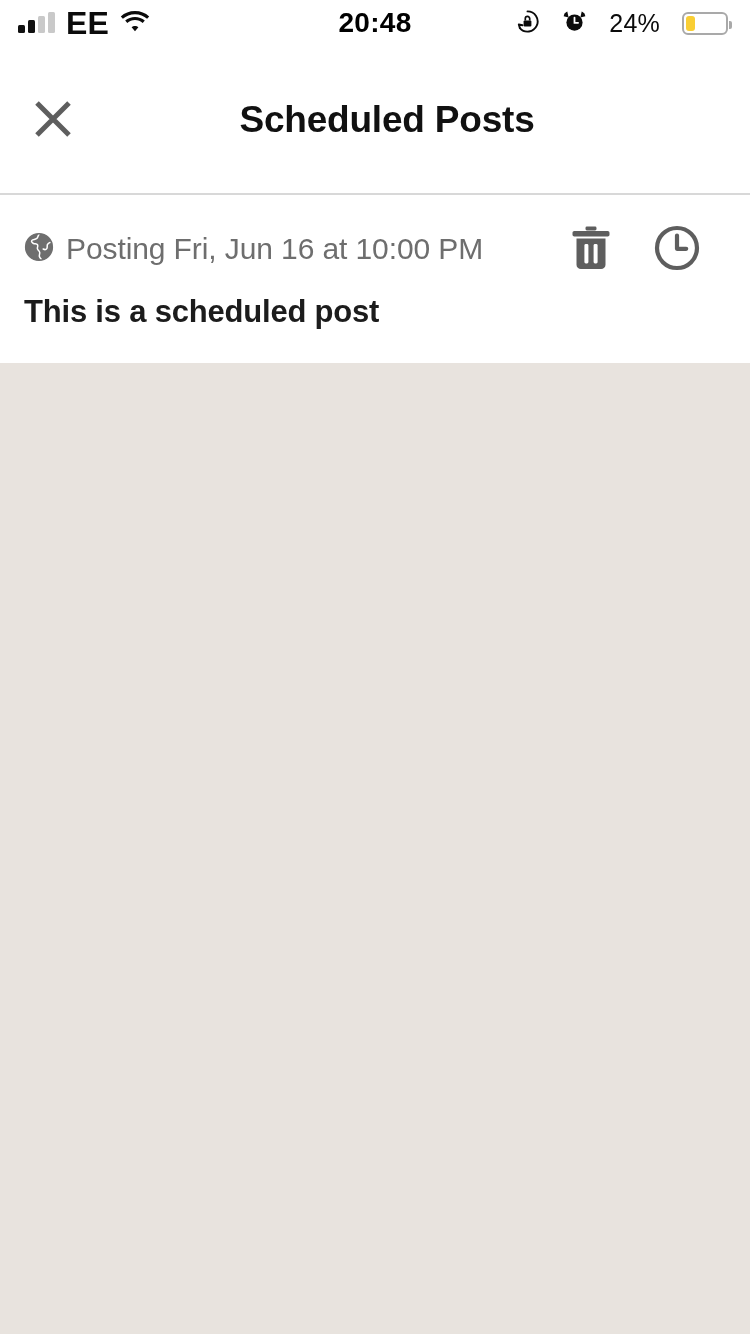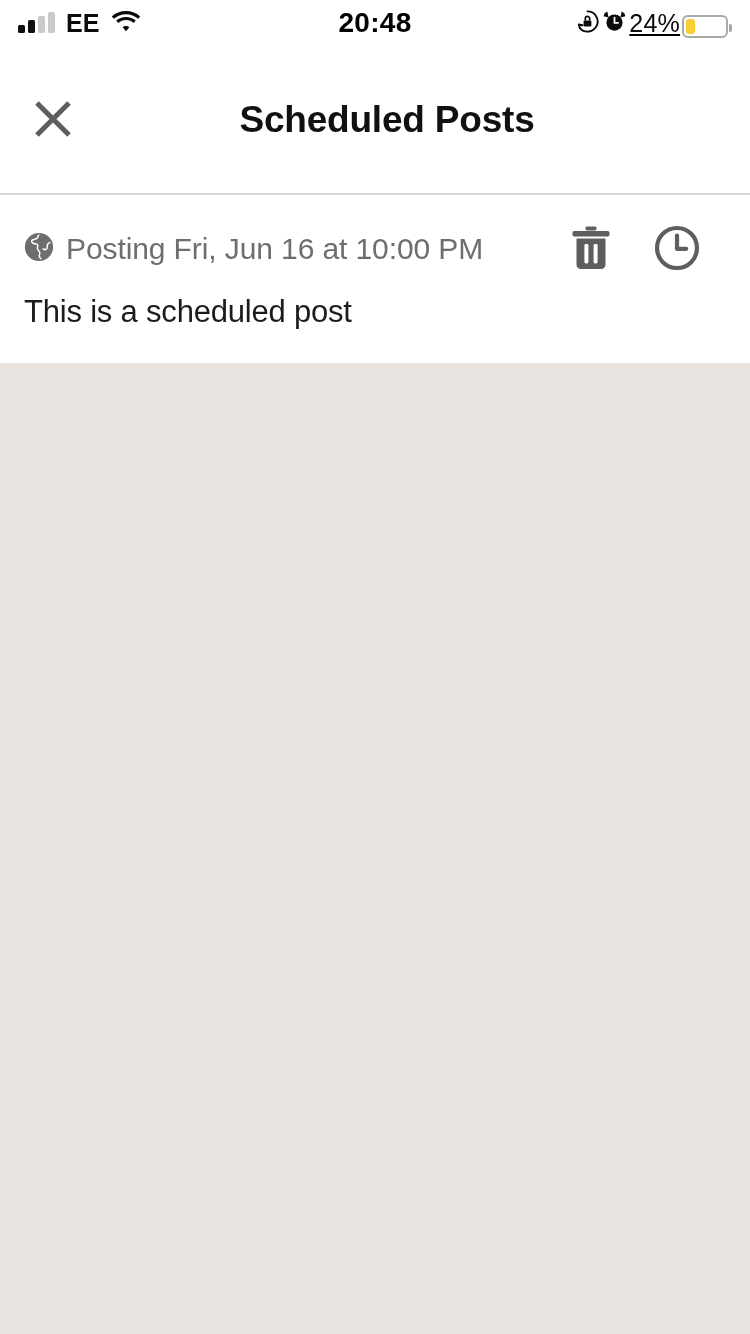--- a/index.html
+++ b/index.html
@@ -48,21 +48,21 @@
     border-radius: 1.5px;
     background: #C9C9C9;
   }
   .signal-bars i.on { background: #111111; }
   .signal-bars i:nth-child(1) { height: 8px; }
   .signal-bars i:nth-child(2) { height: 13px; }
   .signal-bars i:nth-child(3) { height: 17px; }
   .signal-bars i:nth-child(4) { height: 21px; }
 
   .carrier {
-    font-size: 25px;
+    font-size: 32px;
     font-weight: 600;
     color: #0B0B0B;
     letter-spacing: 0.2px;
     line-height: 1;
   }
 
   .wifi-icon { display: block; }
 
   .status-center {
     position: absolute;
@@ -73,24 +73,23 @@
   .clock-time {
     font-size: 28px;
     font-weight: 700;
     color: #000000;
     letter-spacing: 0.3px;
   }
 
   .status-right {
     margin-left: auto;
     display: flex;
-    align-items: flex-end;
-    gap: 2px;
+    align-items: center;
+    gap: 22px;
     flex: 0 0 auto;
-    text-decoration: underline;
   }
 
   .battery-pct {
     font-size: 25px;
     font-weight: 500;
     color: #0B0B0B;
     letter-spacing: 0.2px;
   }
 
   .battery {
@@ -216,20 +215,21 @@
     border: none;
     padding: 0;
   }
 
   .post-body {
     margin-top: 16px;
     font-size: 31px;
     color: #1C1C1C;
     letter-spacing: -0.2px;
     line-height: 1.25;
+    font-weight: bold;
   }
 
   
   .content-background {
     position: absolute;
     top: 363px; left: 0;
     width: 750px;
     height: 971px;
     background: #E8E3DE;
   }

